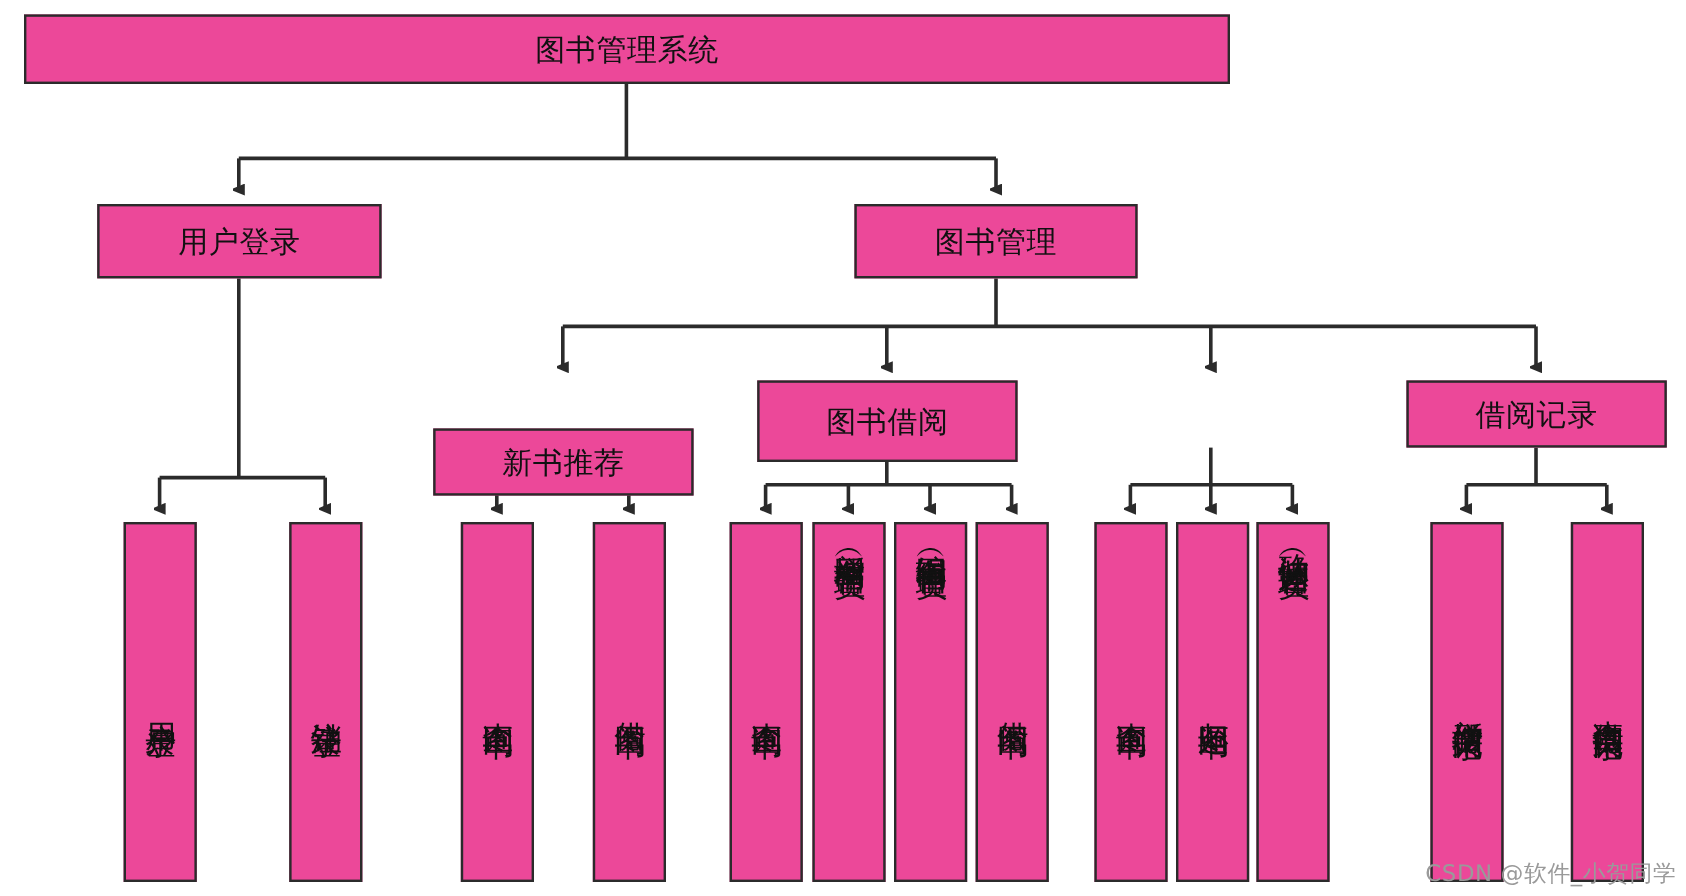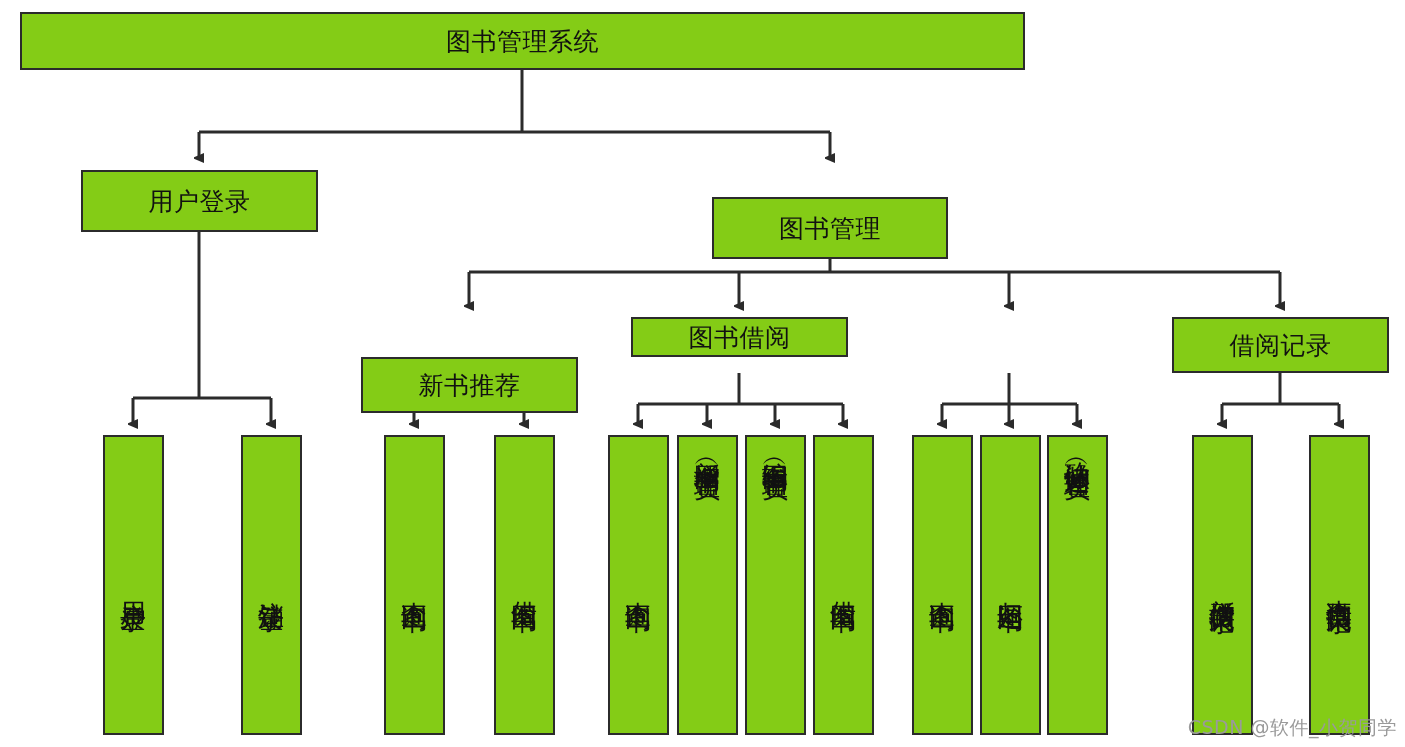--- a/index.html
+++ b/index.html
@@ -23,21 +23,21 @@
     position: absolute;
     left: 0;
     top: 0;
     width: 1405px;
     height: 747px;
     pointer-events: none;
   }
   .node {
     position: absolute;
     box-sizing: border-box;
-    background: #84cc16;
+    background: #ec4899;
     border: 2.5px solid #2b2b2b;
     display: flex;
     align-items: center;
     justify-content: center;
     z-index: 2;
   }
   .node .lbl {
     display: block;
     line-height: 1.0;
     white-space: nowrap;
@@ -132,28 +132,28 @@
     </g>
   </svg>
 
   <div class="node horiz" style="left:20px; top:12px; width:1005px; height:58px;">
     <span class="lbl">图书管理系统</span>
   </div>
 
   <div class="node horiz" style="left:81px; top:170px; width:237px; height:62px;">
     <span class="lbl">用户登录</span>
   </div>
-  <div class="node horiz" style="left:712px; top:170px; width:236px; height:62px;margin-top:27px;">
+  <div class="node horiz" style="left:712px; top:170px; width:236px; height:62px;">
     <span class="lbl">图书管理</span>
   </div>
 
   <div class="node horiz" style="left:361px; top:317px; width:217px; height:56px;margin-top:40px;">
     <span class="lbl">新书推荐</span>
   </div>
-  <div class="node horiz" style="left:631px; top:317px; width:217px; height:40px;">
+  <div class="node horiz" style="left:631px; top:317px; width:217px; height:68px;">
     <span class="lbl">图书借阅</span>
   </div>
   <div class="node horiz" style="left:1172px; top:317px; width:217px; height:56px;">
     <span class="lbl">借阅记录</span>
   </div>
 
   <div class="node vert mid" style="left:103px; top:435px; width:61px; height:300px;">
     <span class="lbl">用户登录</span>
   </div>
   <div class="node vert mid" style="left:241px; top:435px; width:61px; height:300px;">

